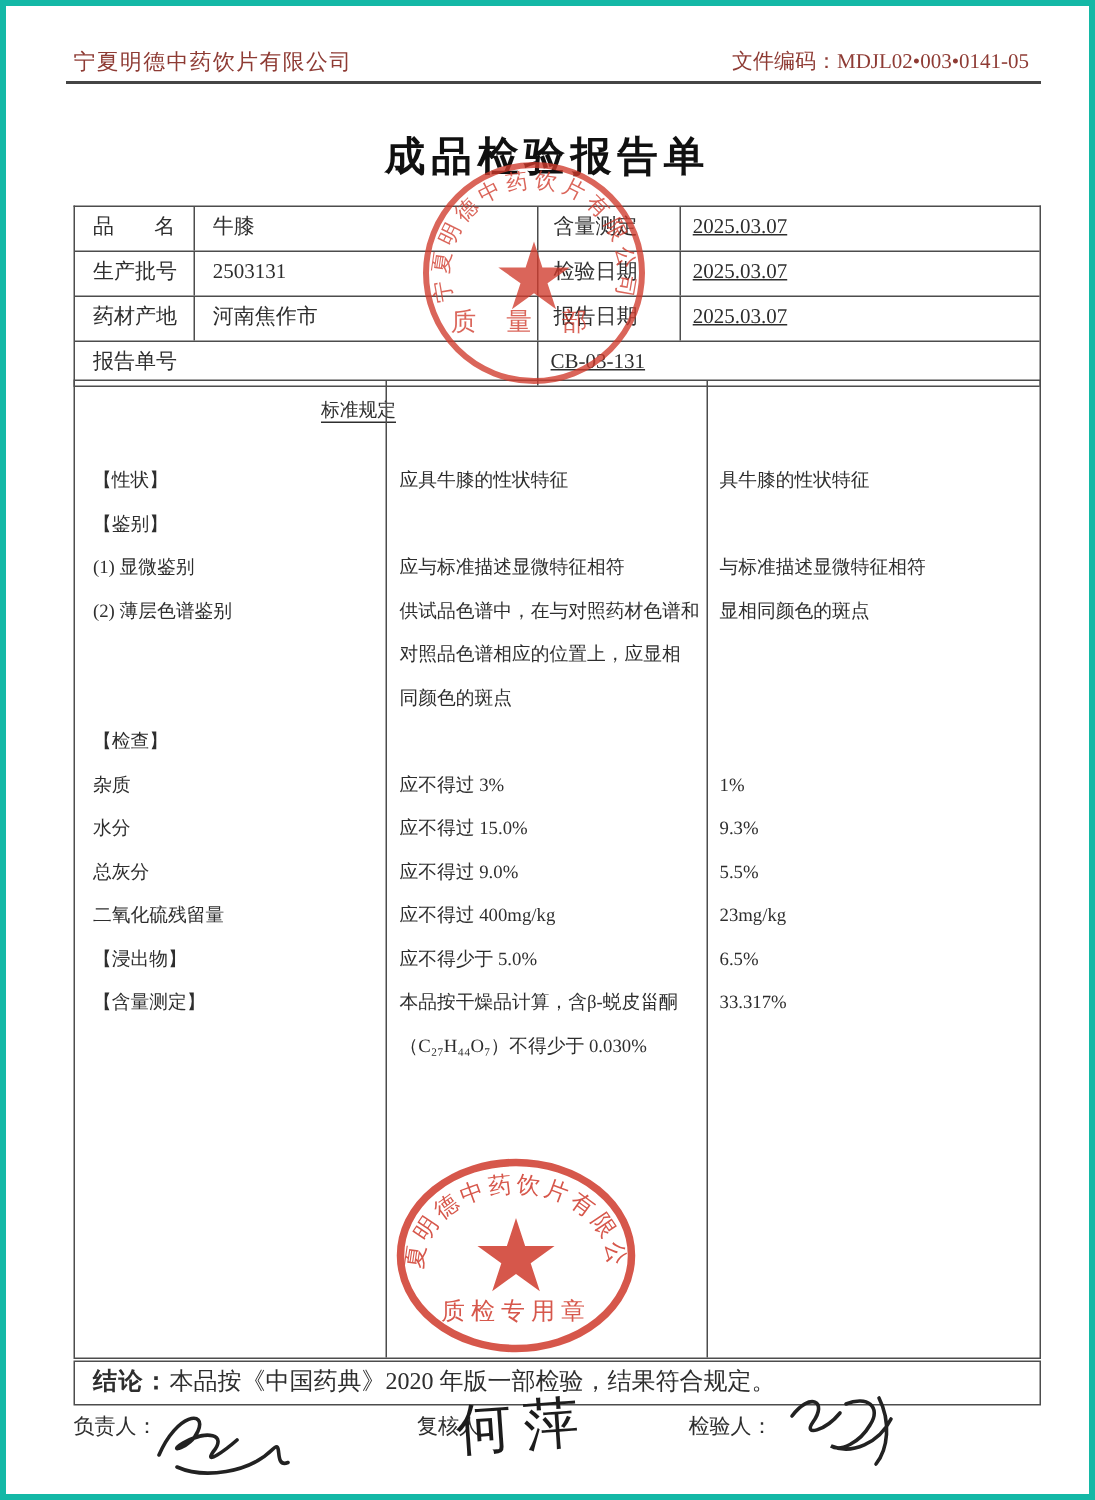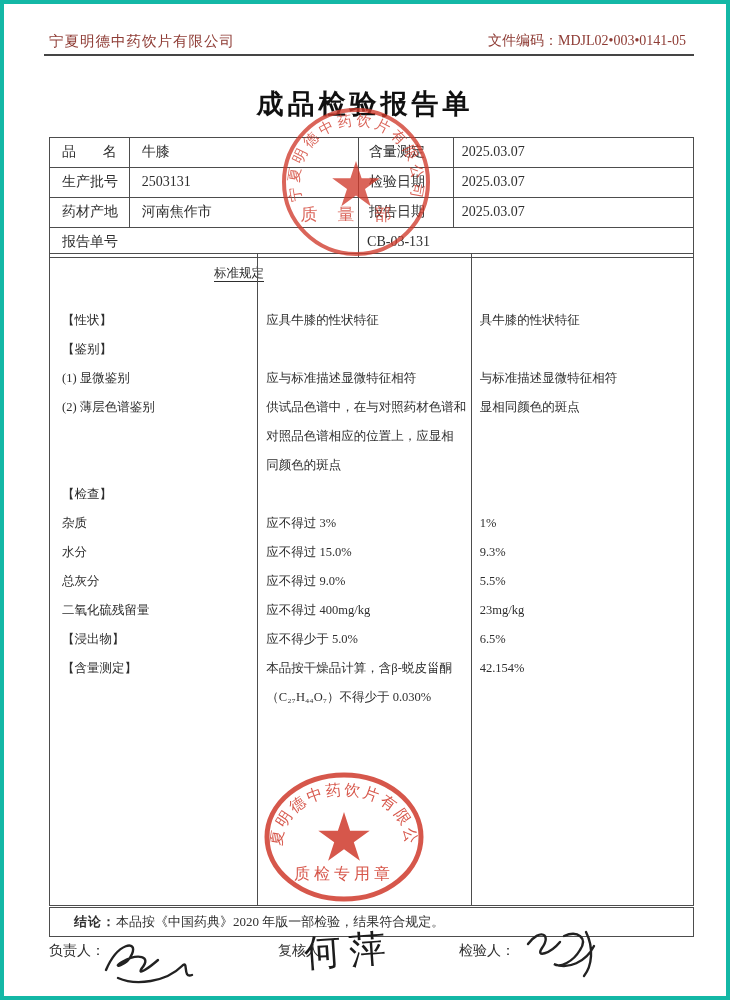--- a/index.html
+++ b/index.html
@@ -12,21 +12,21 @@
   .hdr-company{position:absolute; left:45px; top:28px; font-size:14.5px; color:#8e3b34; letter-spacing:1px;}
   .hdr-code{position:absolute; right:40px; top:28px; font-size:14px; color:#8e3b34;}
   .hdr-rule{position:absolute; left:40px; top:50px; width:650px; height:2px; background:#454545;}
   .doc-title{position:absolute; left:0; top:82px; width:100%; text-align:center;
     font-size:27px; font-weight:bold; color:#101010; letter-spacing:4px;}
   
   .itable{position:absolute; left:45px; top:133px; width:645px; box-sizing:border-box;
     border:1px solid #4d4d4d; border-bottom:none; font-size:14px;}
   .irow{display:flex; height:29px; line-height:28px; border-bottom:1px solid #4d4d4d;}
   .ic{box-sizing:border-box; border-right:1px solid #4d4d4d; overflow:hidden; white-space:nowrap;}
-  .ic:last-child{border-right:none;}
+  .ic:last-child{border-right:none;text-decoration:underline;}
   .ic-l1{width:80px; display:flex; justify-content:space-between; padding:0 12px;}
   .ic-v1{width:230px; padding-left:12px;}
   .ic-l2{width:95px; display:flex; justify-content:space-between; padding:0 10px;}
   .ic-v2{width:240px; padding-left:8px;}
   .ic-wide{width:310px; padding-left:12px;}
   .ic-wide2{width:335px; padding-left:8px;}
   
   .mtable{position:absolute; left:45px; top:249px; width:645px; height:653px; box-sizing:border-box;
     border:1px solid #4d4d4d; font-size:12.5px;}
   .vline{position:absolute; top:0; bottom:0; width:1px; background:#4d4d4d;}
@@ -34,21 +34,21 @@
   .mh{text-align:center; text-decoration:underline; text-underline-offset:4px;}
   .mh1{width:207px;} .mh2{width:214px;text-align:right;} .mh3{width:224px;}
   .mbody{padding-top:14px;}
   .mrow{display:flex; height:29px; line-height:29px;align-items:flex-end;}
   .mcell{box-sizing:border-box; white-space:nowrap; overflow:visible;}
   .mc-item{width:207px; padding-left:12px;}
   .mc-standard{width:214px; padding-left:10px;}
   .mc-result{width:224px; padding-left:10px;}
   
   .conclusion{position:absolute; left:45px; top:903px; width:645px; height:30px; box-sizing:border-box;
-    border:1px solid #4d4d4d; line-height:28px; font-size:13px; padding-left:24px;}
+    border:1px solid #4d4d4d; line-height:28px; font-size:16px; padding-left:12px;}
   .conclusion b{letter-spacing:1px;}
   .signoff-label{position:absolute; top:938px; font-size:14px;}
   .sig-svg{position:absolute;}
   .sig-name{position:absolute; left:300px; top:922px; font-size:37px; letter-spacing:8px;
     color:#1c1c1c; transform:rotate(-4deg); font-family:"Liberation Serif",serif;}
   
   .stamp{position:absolute; pointer-events:none;}
 </style>
 </head>
 <body>
@@ -154,21 +154,21 @@
           <div class="mcell mc-result">23mg/kg</div>
         </div>
         <div class="mrow">
           <div class="mcell mc-item">【浸出物】</div>
           <div class="mcell mc-standard">应不得少于 5.0%</div>
           <div class="mcell mc-result">6.5%</div>
         </div>
         <div class="mrow">
           <div class="mcell mc-item">【含量测定】</div>
           <div class="mcell mc-standard">本品按干燥品计算，含β-蜕皮甾酮</div>
-          <div class="mcell mc-result">42.154%</div>
+          <div class="mcell mc-result">33.317%</div>
         </div>
         <div class="mrow">
           <div class="mcell mc-item"></div>
           <div class="mcell mc-standard">（C₂₇H₄₄O₇）不得少于 0.030%</div>
           <div class="mcell mc-result"></div>
         </div>
       </div>
   </div>
 
   <svg class="stamp" style="left:255px; top:763px; opacity:.85" width="170" height="140" viewBox="0 0 170 140">

